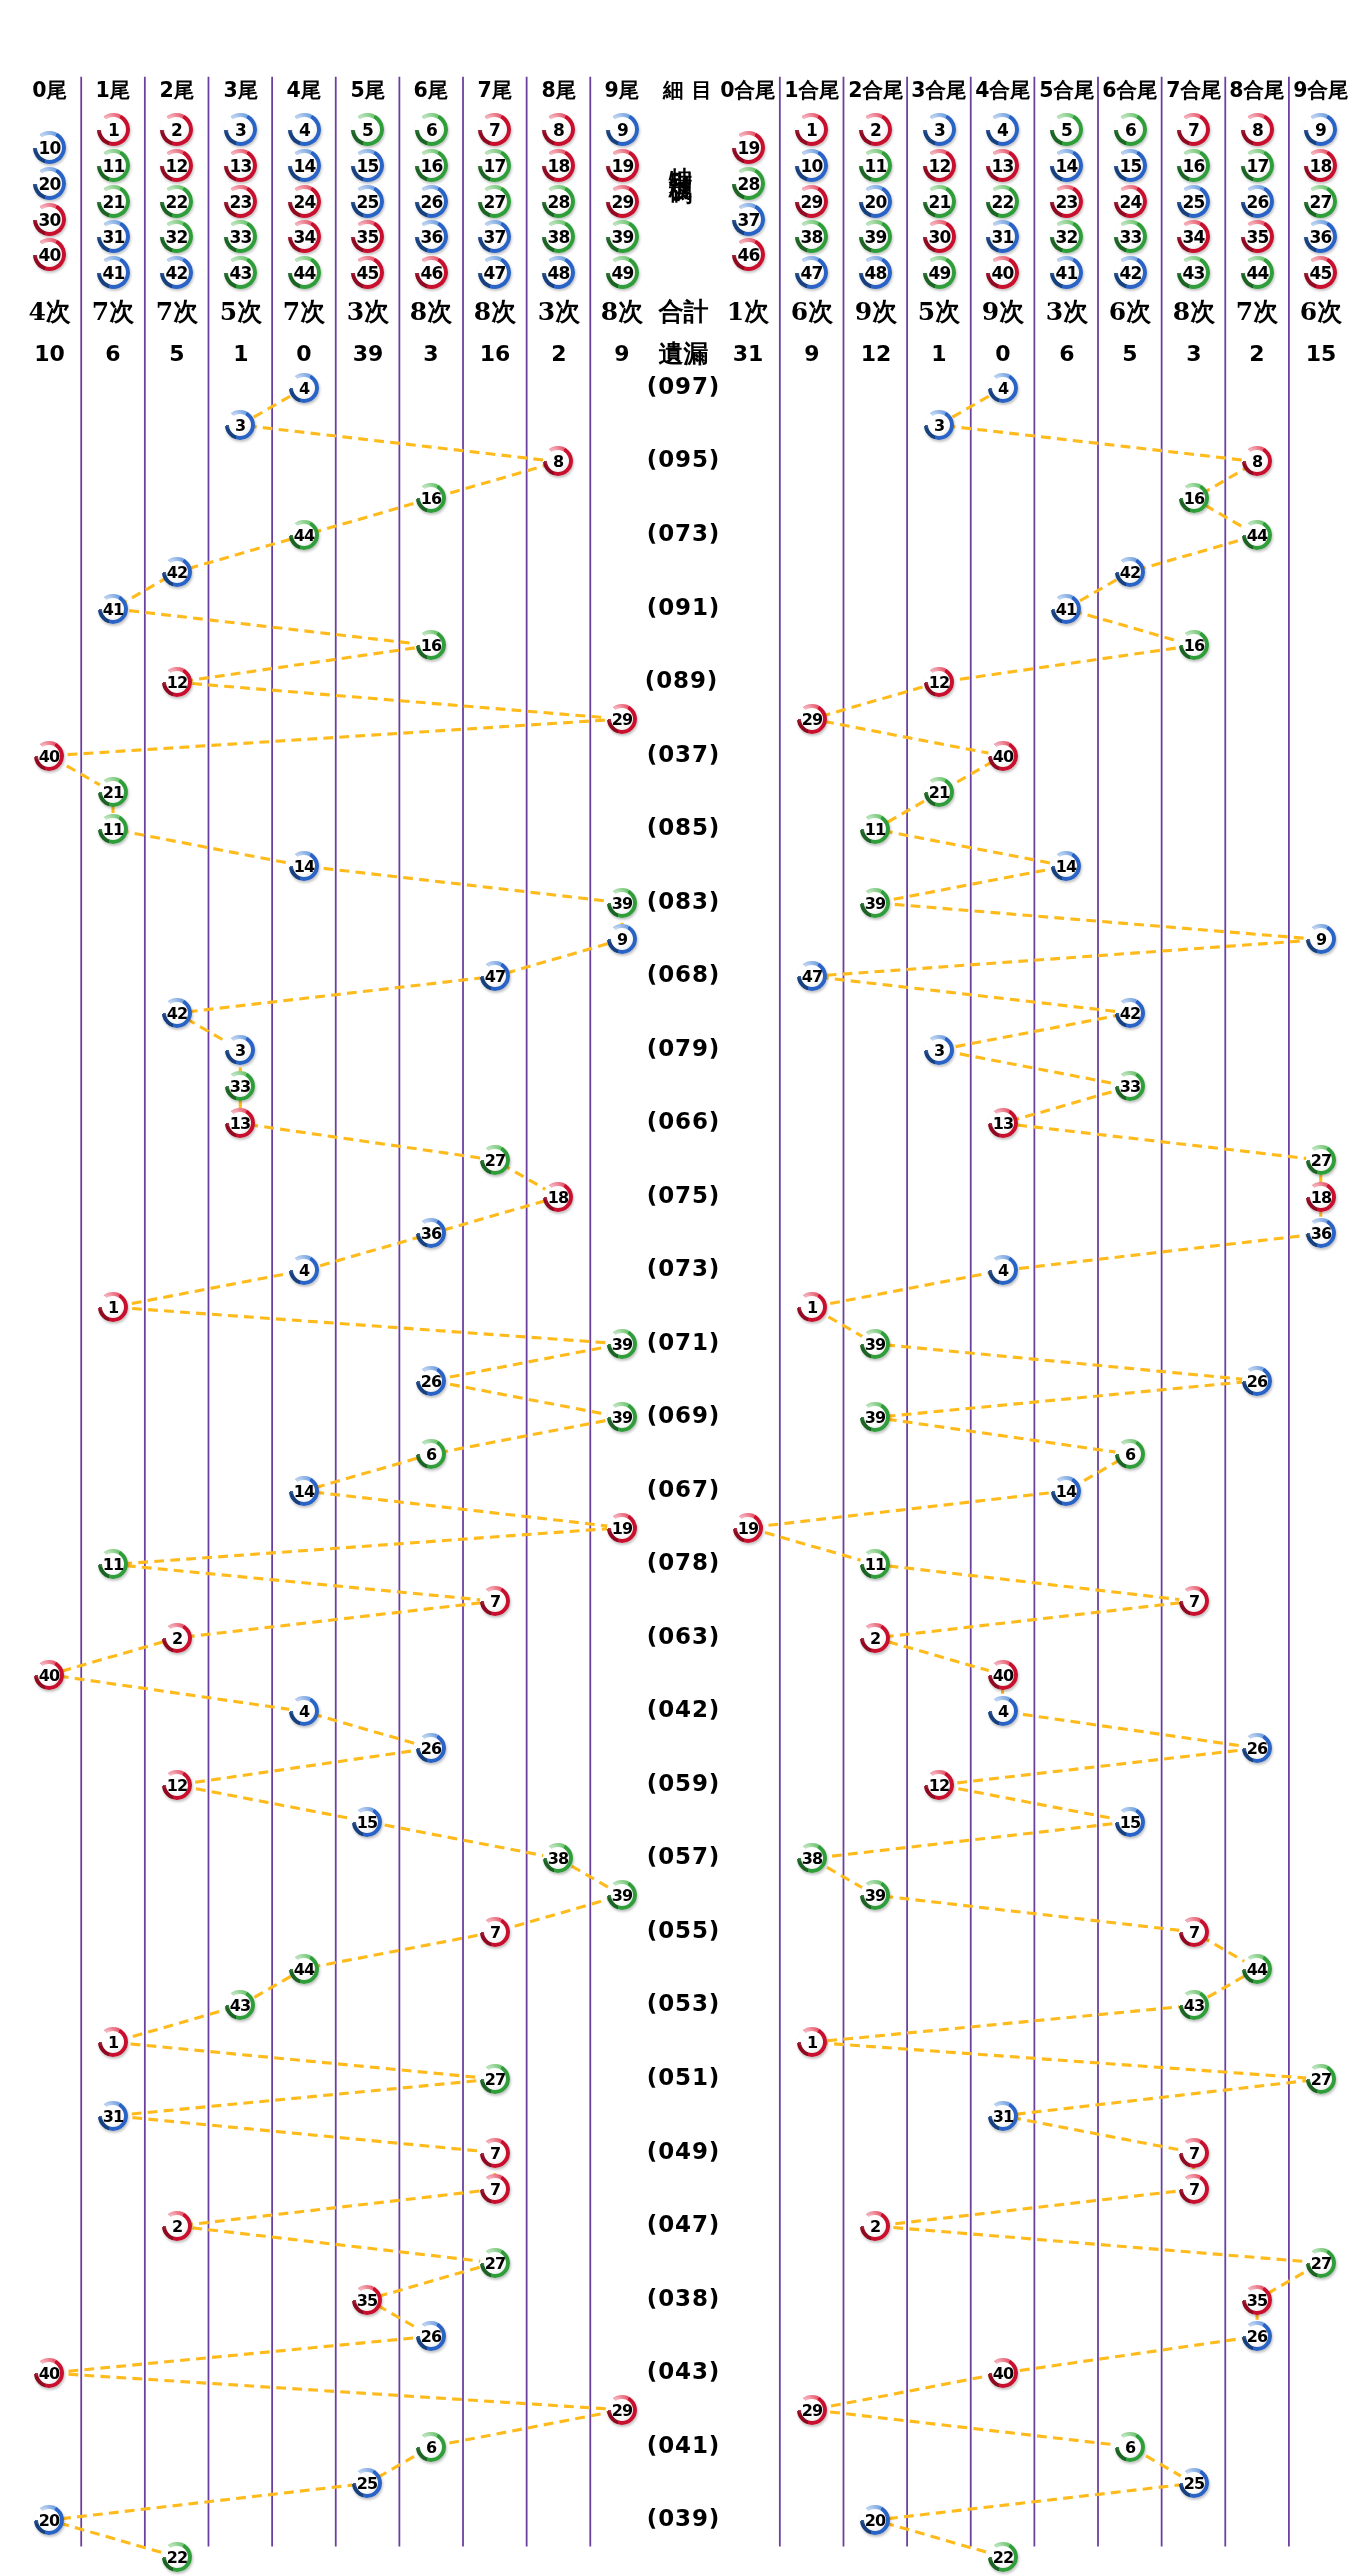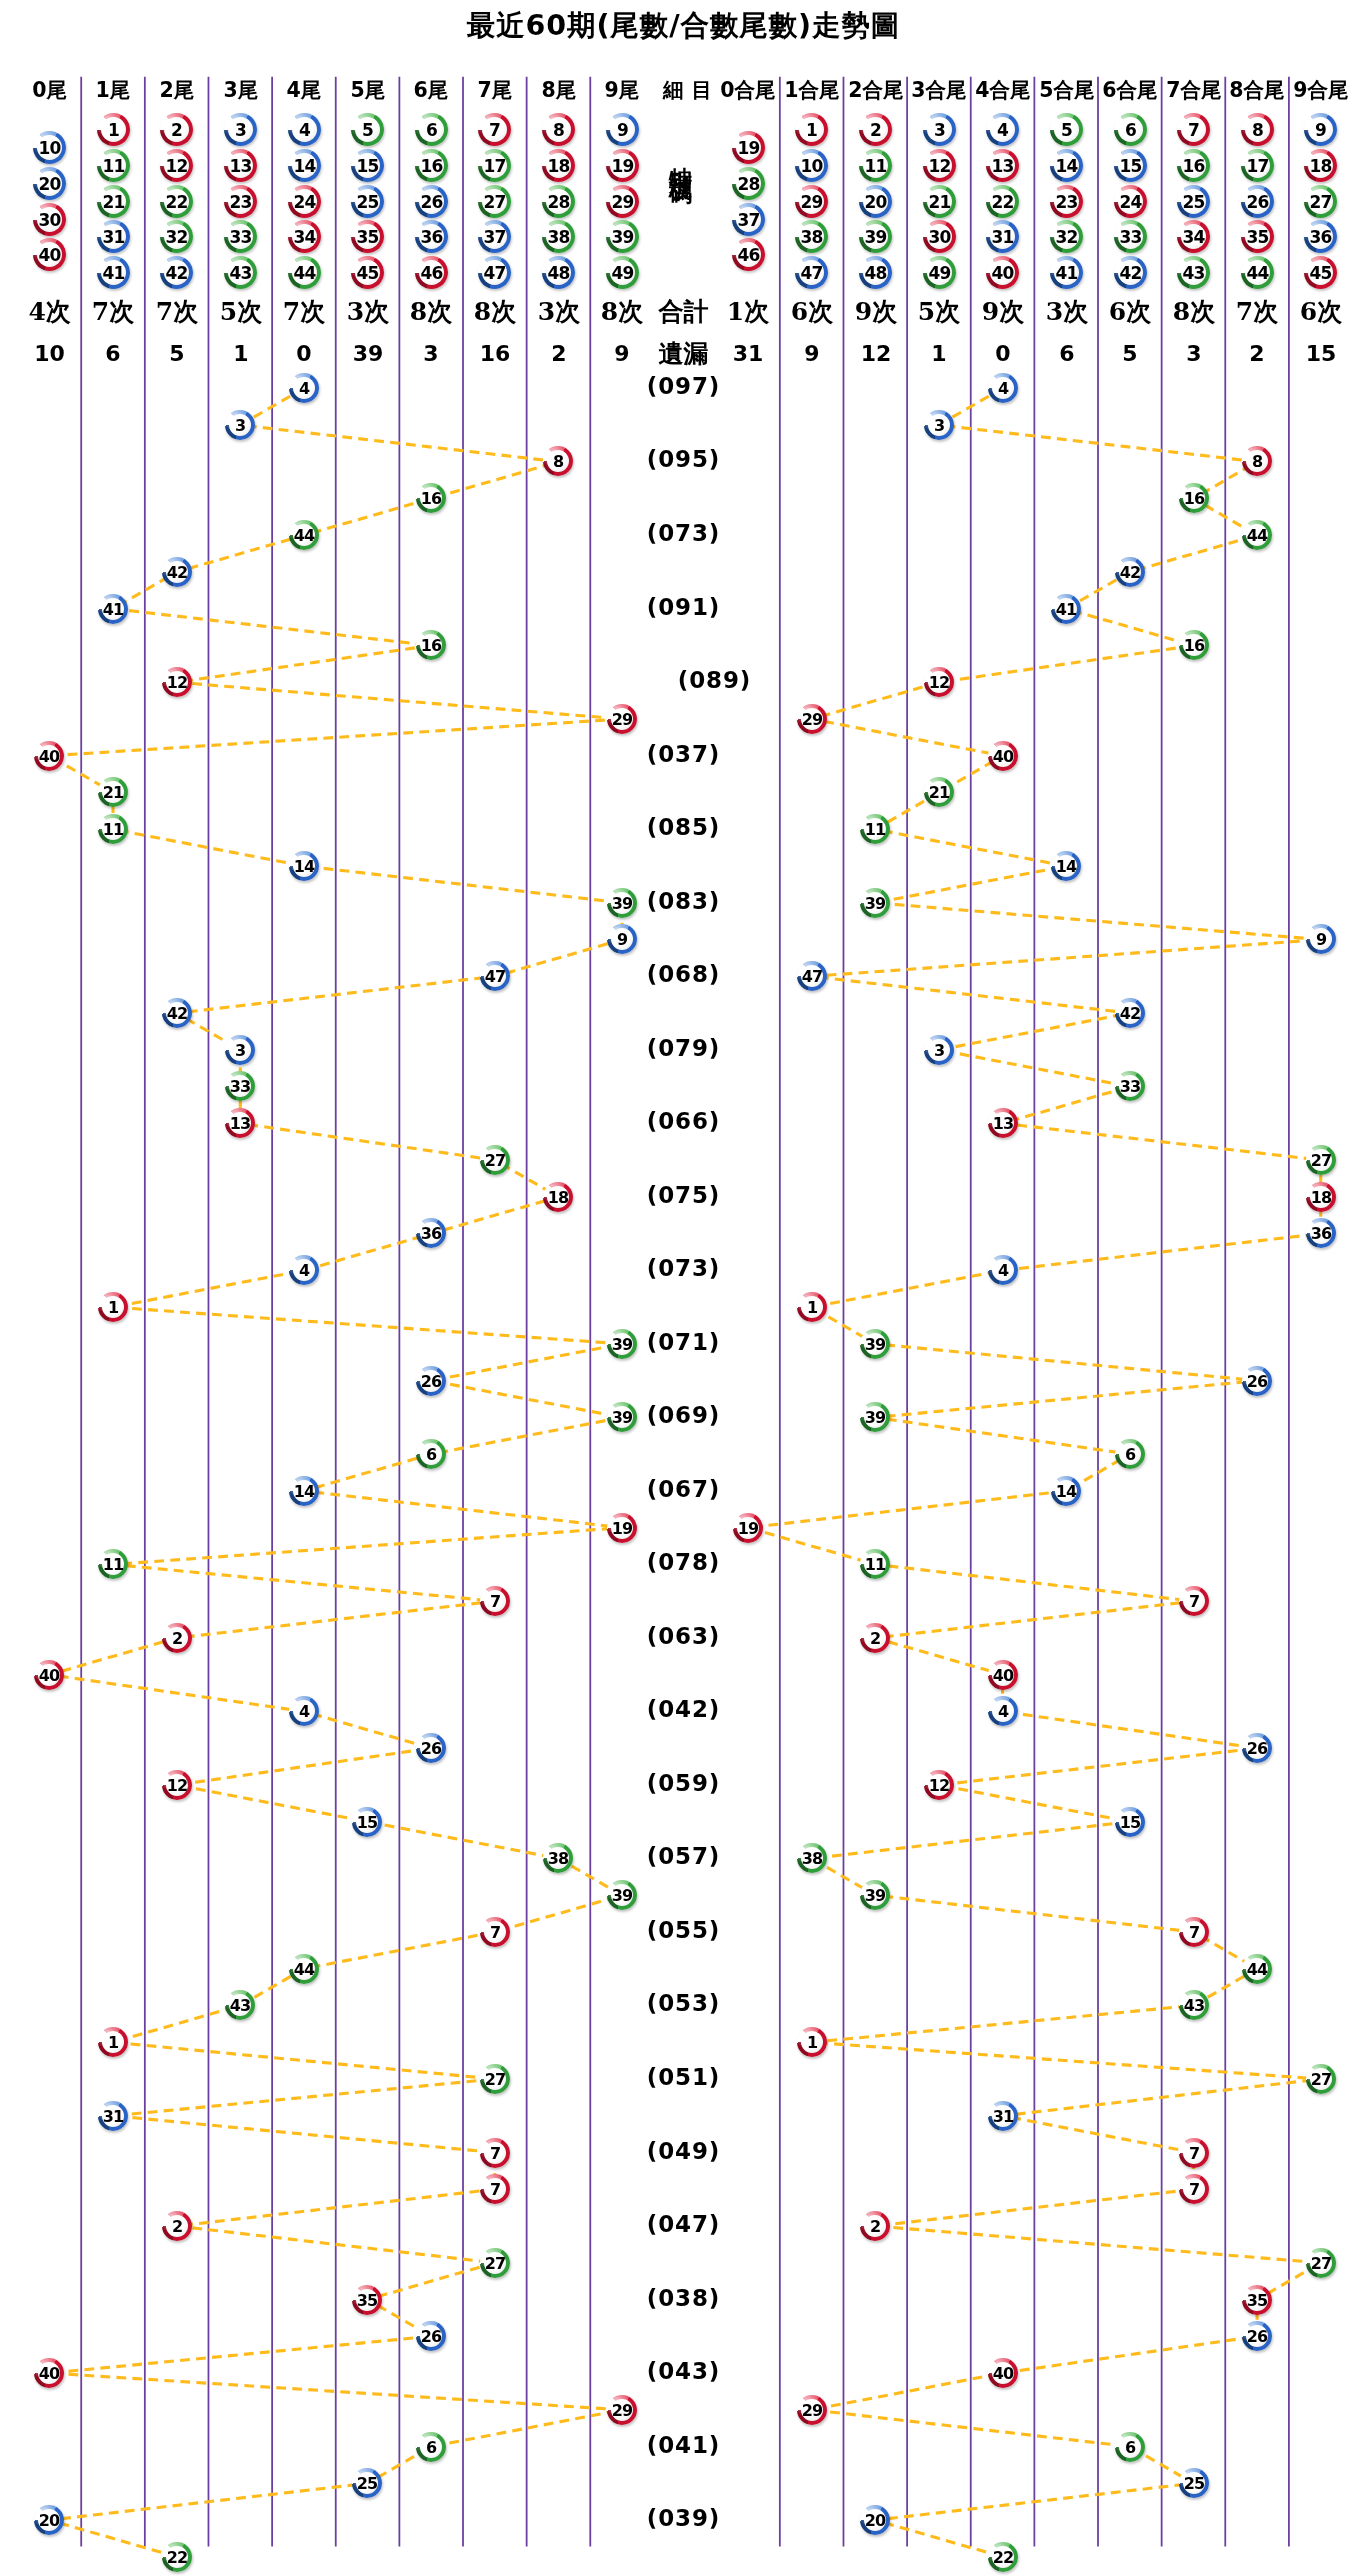--- a/index.html
+++ b/index.html
@@ -33,21 +33,20 @@
       radial-gradient(circle at 30% 25%,rgba(255,255,255,.75),rgba(255,255,255,0) 42%),
       conic-gradient(from 268deg,#ffffff 0 55deg,#6f9fe0 55deg 120deg,#2a63c6 120deg 290deg,#17407f 290deg 360deg);}
   .ball-green{background:
       radial-gradient(circle at 30% 25%,rgba(255,255,255,.75),rgba(255,255,255,0) 42%),
       conic-gradient(from 268deg,#ffffff 0 55deg,#6cc46e 55deg 120deg,#2f9e3a 120deg 290deg,#1c6423 290deg 360deg);}
 </style>
 </head>
 <body>
 
 <div id="page">
-  <div id="page-title">最近60期(尾數/合數尾數)走勢圖</div>
   <svg id="chart-svg" width="1367" height="2576" viewBox="0 0 1536 2894">
       <line x1="91.25" y1="86" x2="91.25" y2="2861" stroke="#6b3fa0" stroke-width="2"></line>
       <line x1="876.25" y1="86" x2="876.25" y2="2861" stroke="#6b3fa0" stroke-width="2"></line>
       <line x1="162.75" y1="86" x2="162.75" y2="2861" stroke="#6b3fa0" stroke-width="2"></line>
       <line x1="947.75" y1="86" x2="947.75" y2="2861" stroke="#6b3fa0" stroke-width="2"></line>
       <line x1="234.25" y1="86" x2="234.25" y2="2861" stroke="#6b3fa0" stroke-width="2"></line>
       <line x1="1019.25" y1="86" x2="1019.25" y2="2861" stroke="#6b3fa0" stroke-width="2"></line>
       <line x1="305.75" y1="86" x2="305.75" y2="2861" stroke="#6b3fa0" stroke-width="2"></line>
       <line x1="1090.75" y1="86" x2="1090.75" y2="2861" stroke="#6b3fa0" stroke-width="2"></line>
       <line x1="377.25" y1="86" x2="377.25" y2="2861" stroke="#6b3fa0" stroke-width="2"></line>
@@ -477,21 +476,21 @@
       </div>
       <div class="ball ball-green" style="left: 1179px; top: 630px; width: 30px; height: 30px;">
         <span class="n" style="font-size: 16px;">16</span>
       </div>
       <div class="ball ball-red" style="left: 162px; top: 667px; width: 30px; height: 30px;">
         <span class="n" style="font-size: 16px;">12</span>
       </div>
       <div class="ball ball-red" style="left: 924px; top: 667px; width: 30px; height: 30px;">
         <span class="n" style="font-size: 16px;">12</span>
       </div>
-      <div class="period-label" style="left: 652px; top: 667px;">(089)</div>
+      <div class="period-label" style="left: 619px; top: 667px;">(089)</div>
       <div class="ball ball-red" style="left: 607px; top: 704px; width: 30px; height: 30px;">
         <span class="n" style="font-size: 16px;">29</span>
       </div>
       <div class="ball ball-red" style="left: 797px; top: 704px; width: 30px; height: 30px;">
         <span class="n" style="font-size: 16px;">29</span>
       </div>
       <div class="ball ball-red" style="left: 34px; top: 741px; width: 30px; height: 30px;">
         <span class="n" style="font-size: 16px;">40</span>
       </div>
       <div class="ball ball-red" style="left: 988px; top: 741px; width: 30px; height: 30px;">

